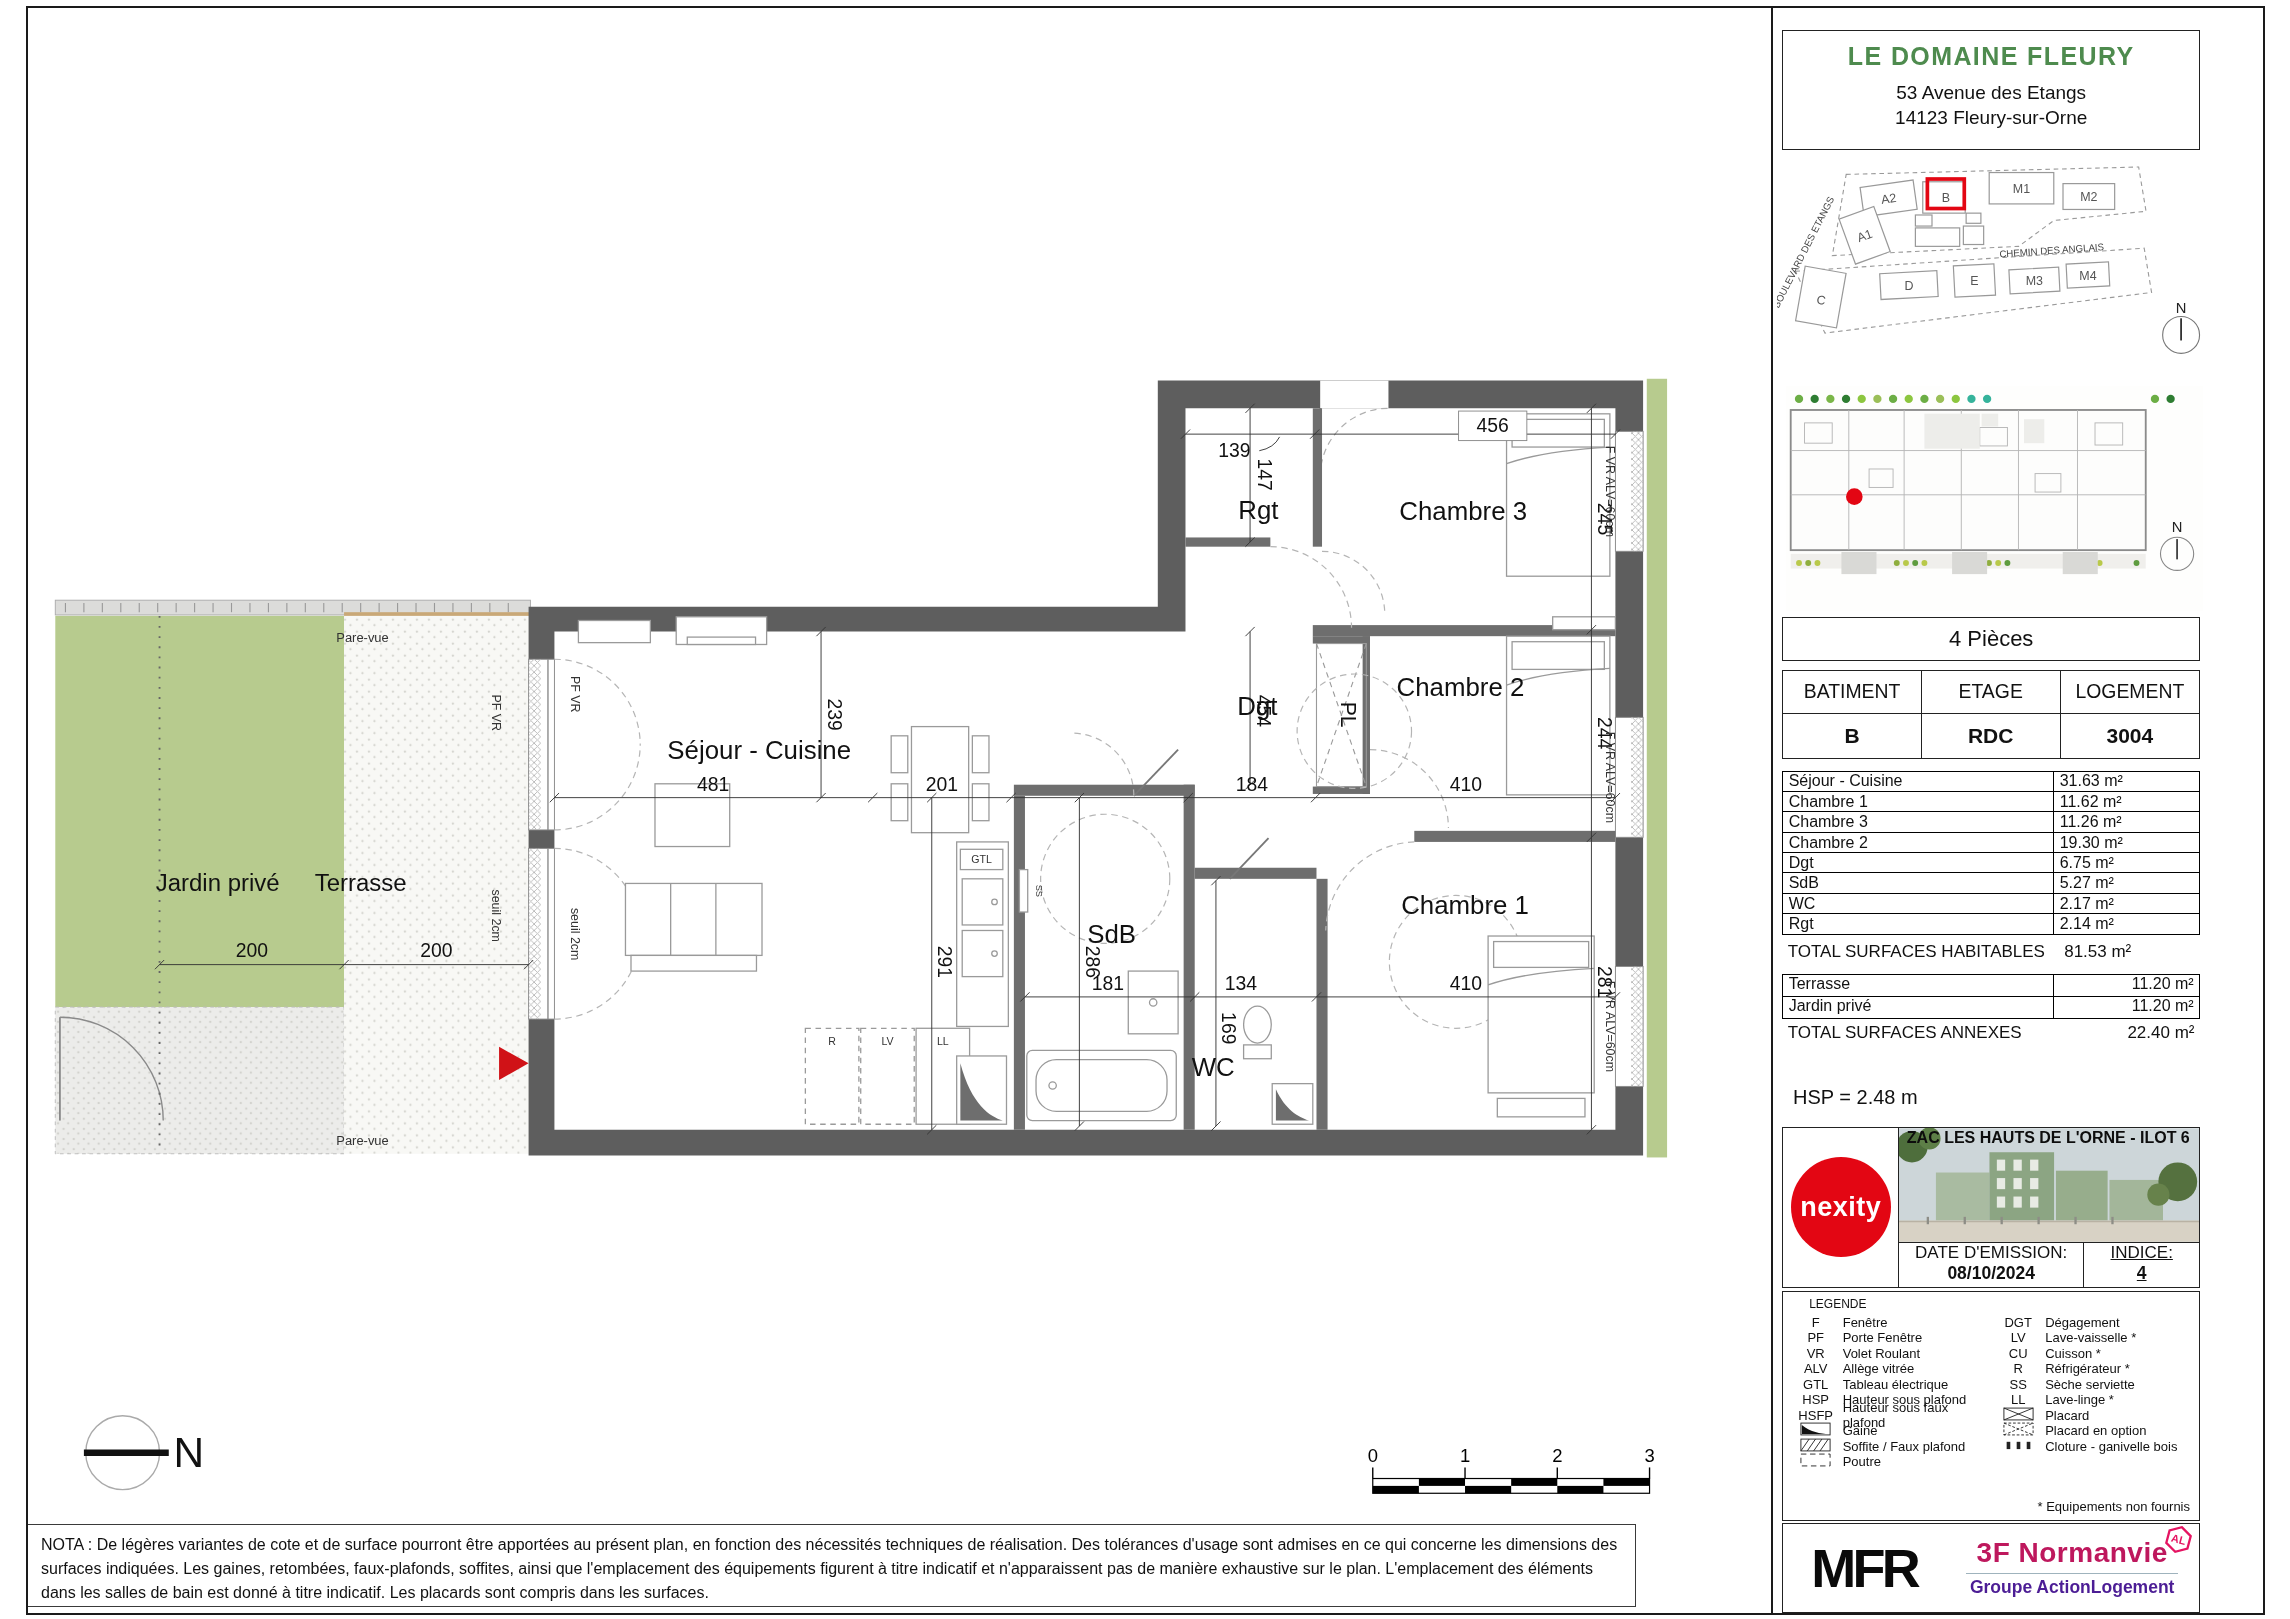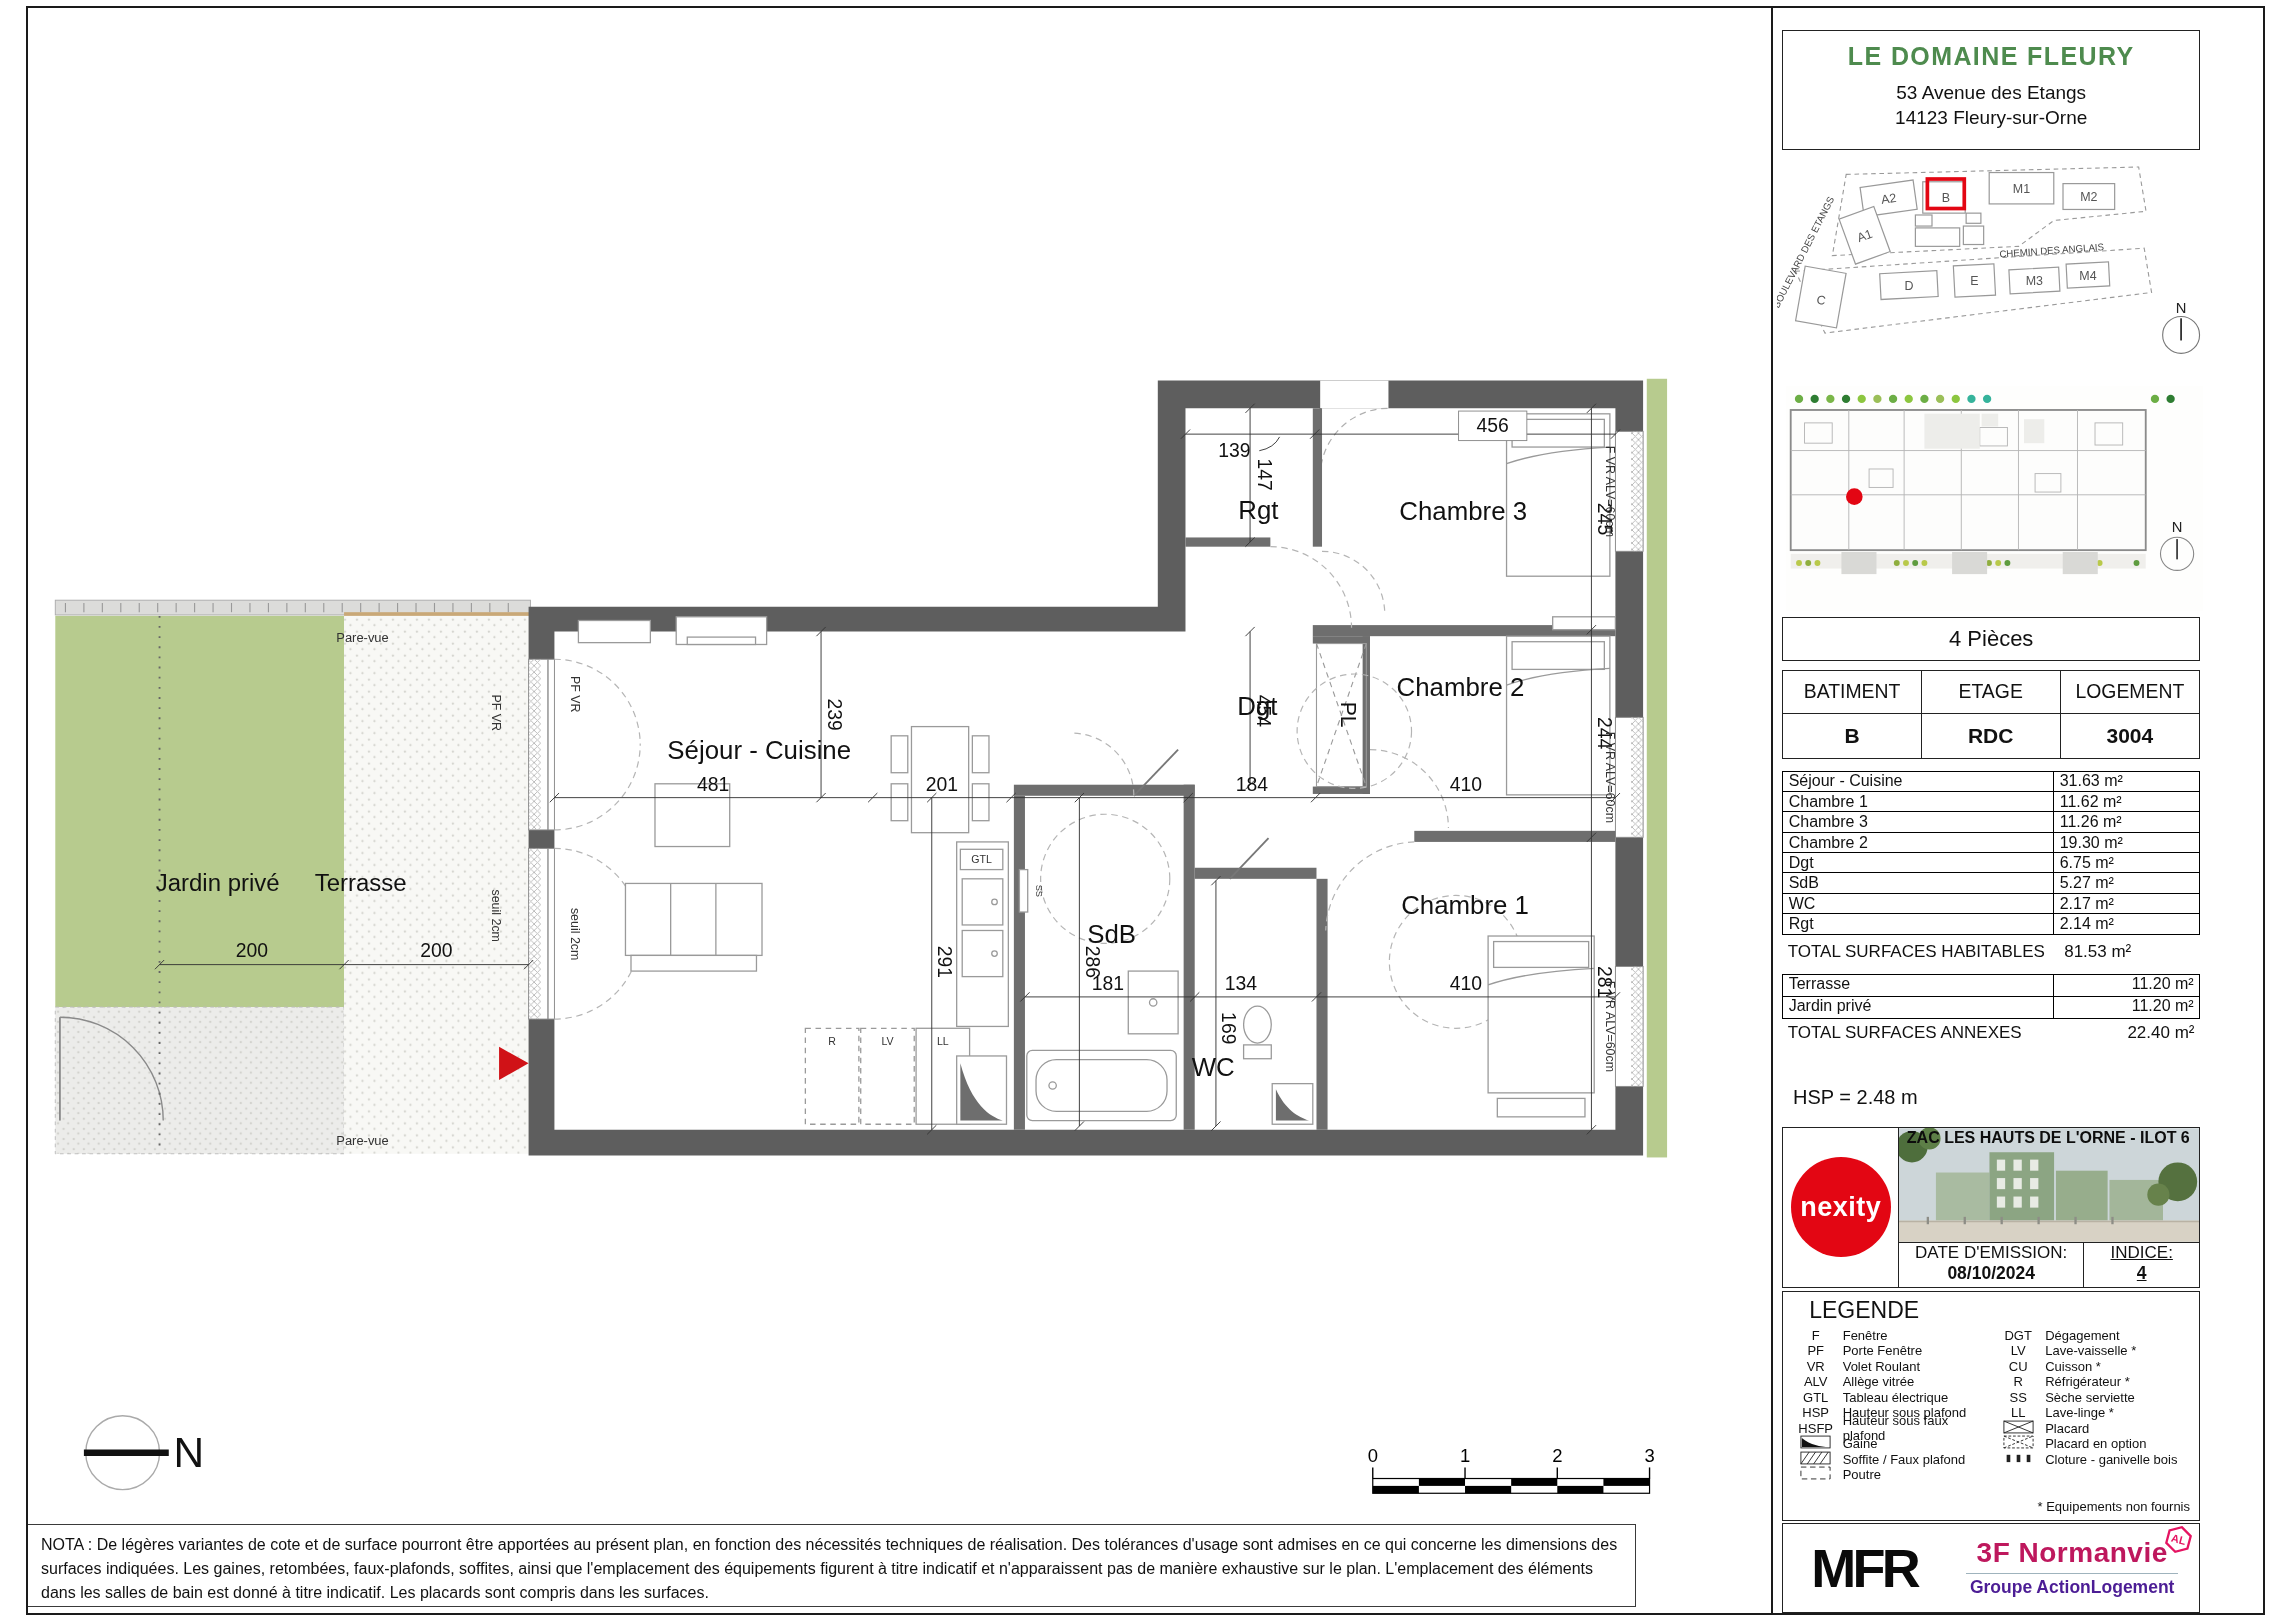--- a/index.html
+++ b/index.html
@@ -32,21 +32,21 @@
   .proj-left{width:116px;border-right:1.4px solid #222;display:flex;align-items:center;justify-content:center;}
   .nexity{width:100px;height:100px;border-radius:50%;background:#e30613;color:#fff;display:flex;align-items:center;justify-content:center;font-size:27px;font-weight:bold;letter-spacing:0.5px;}
   .proj-right{flex:1;display:flex;flex-direction:column;}
   .photo{position:relative;height:114px;border-bottom:1.4px solid #222;overflow:hidden;}
   .photo-banner{position:absolute;left:0;right:1.8px;top:1.8px;text-align:center;font-size:16px;font-weight:bold;color:#0d0d0d;z-index:2;}
   .dri{flex:1;display:flex;}
   .dri .dcell{flex:1.6;border-right:1.4px solid #222;text-align:center;font-size:17px;padding-top:0.9px;}
   .dri .icell{flex:1;text-align:center;font-size:17px;padding-top:0.9px;text-decoration:underline;}
   .dri b{display:block;font-size:17.5px;}
   .legend{position:absolute;left:9.2px;top:1283px;width:416px;height:228px;border:1.4px solid #222;font-size:13px;}
-  .lg-title{font-size:23px;margin:5.5px 0 3.7px 26px;}
+  .lg-title{font-size:12px;margin:5.5px 0 3.7px 26px;}
   .lg-cols{display:flex;padding:0 5.5px;}
   .lg-col{flex:1;}
   .lg-row{display:flex;height:15.5px;align-items:center;}
   .lg-abbr{width:54px;text-align:center;flex:none;}
   .lg-label{flex:1;}
   .lg-foot{position:absolute;right:9.2px;bottom:5.5px;font-size:13px;}
   .logos{position:absolute;left:9.2px;top:1515px;width:416px;height:88px;border:1.4px solid #222;display:flex;align-items:center;}
   .mfr{width:162px;text-align:center;font-size:54px;font-weight:700;letter-spacing:-3.7px;color:#0a0a0a;}
   .brand{flex:1;text-align:center;position:relative;}
   .brand-name{font-size:28px;font-weight:800;color:#be185d;letter-spacing:0.5px;}

